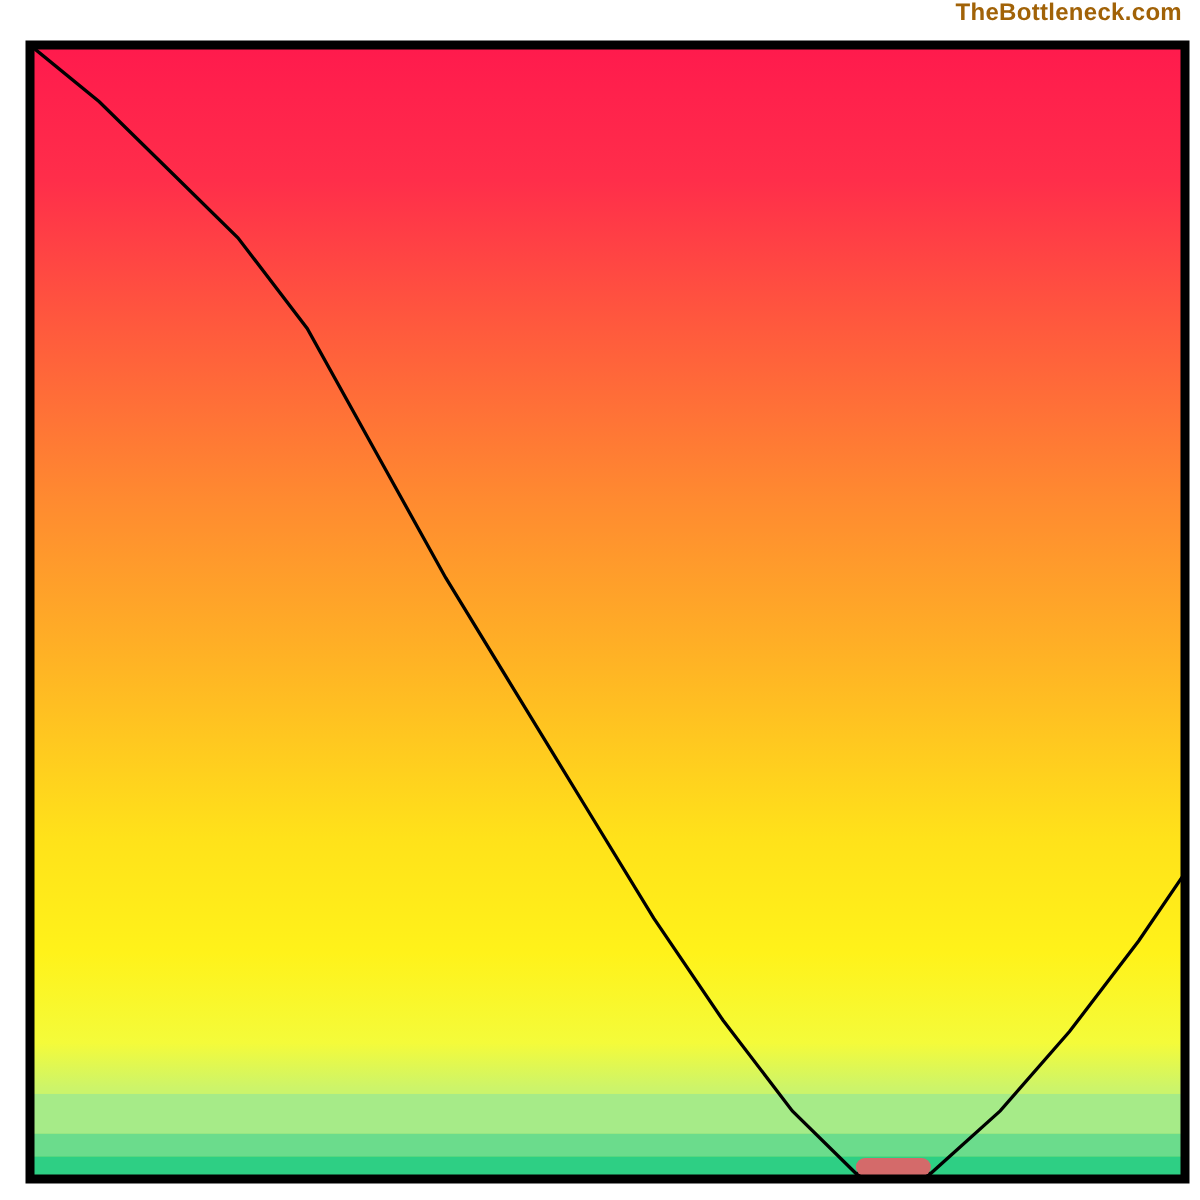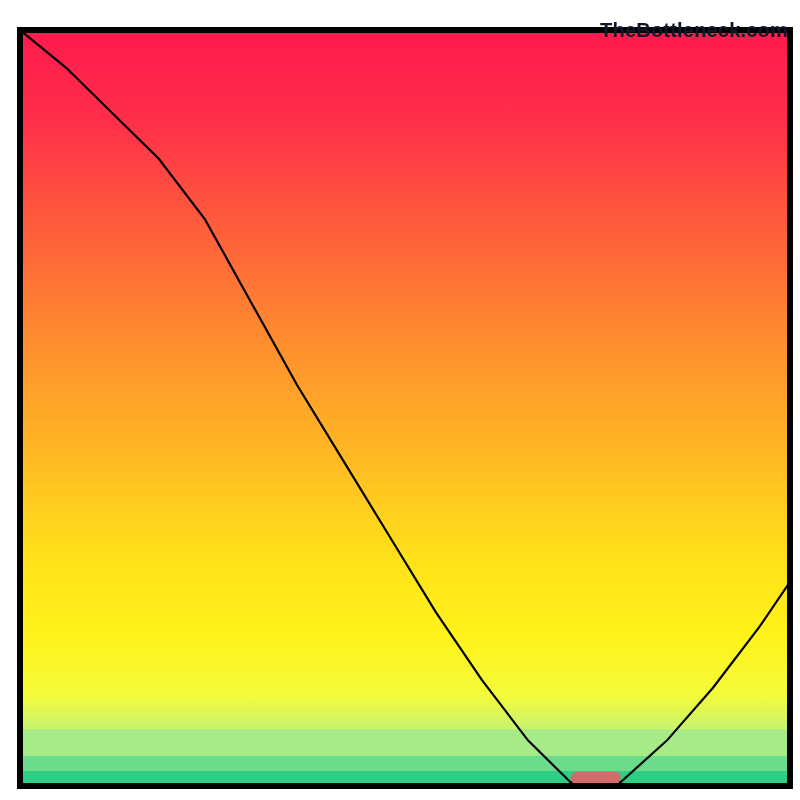--- a/index.html
+++ b/index.html
@@ -11,25 +11,25 @@
     overflow: hidden;
     font-family: Arial, Helvetica, sans-serif;
   }
   .container {
     position: relative;
     width: 800px;
     height: 800px;
   }
   .watermark {
     position: absolute;
-    top: 19px;
+    top: 0;
     right: 12px;
-    font-size: 20px;
+    font-size: 16px;
     font-weight: bold;
-    color: #0f172a;
+    color: #a16207;
     letter-spacing: 0.2px;
     z-index: 5;
   }
   .plot {
     position: absolute;
     left: 0;
     top: 0;
     width: 800px;
     height: 800px;
   }

